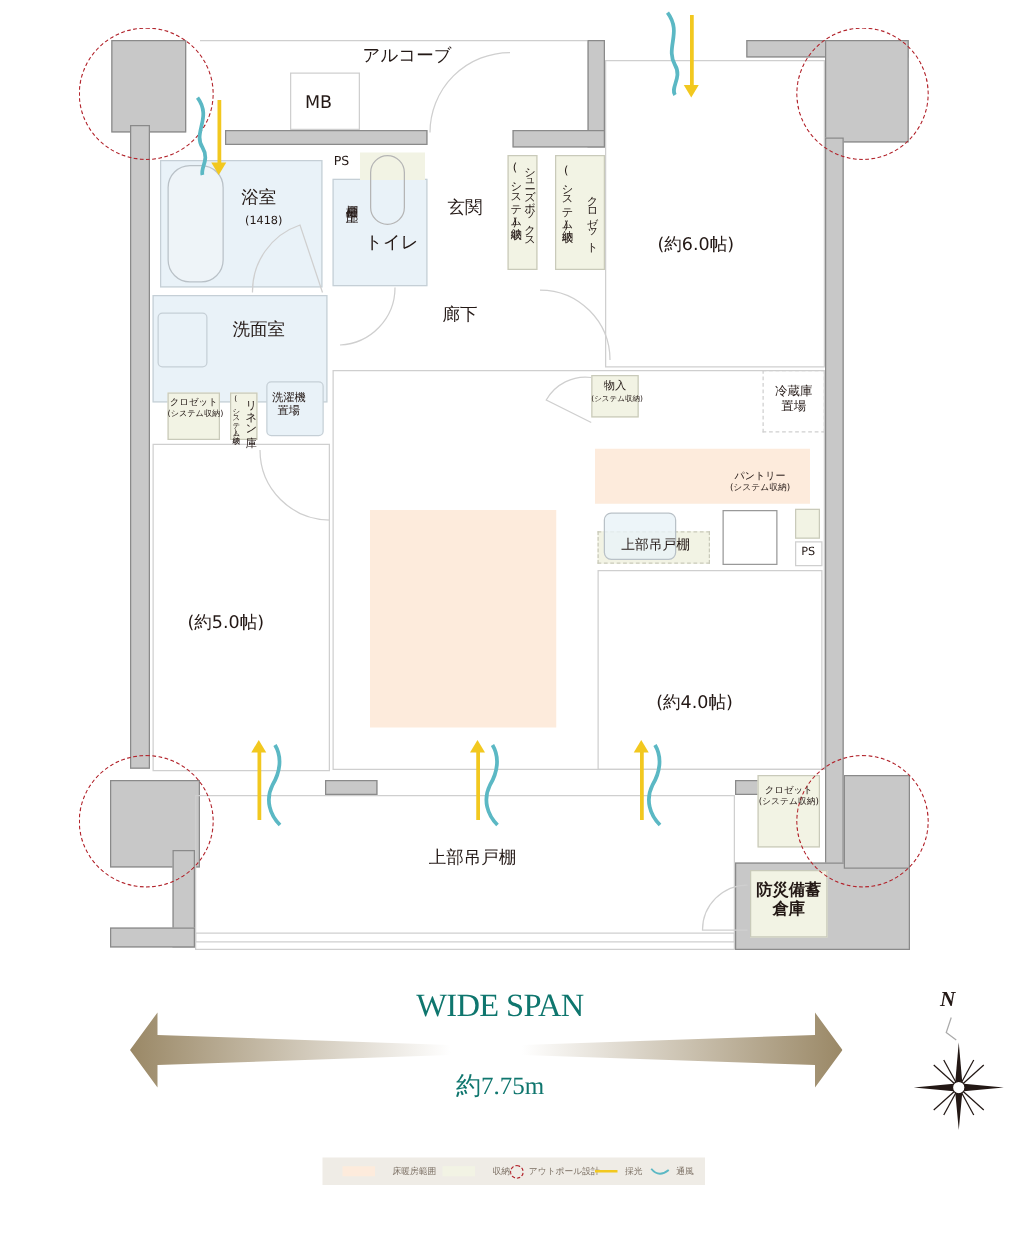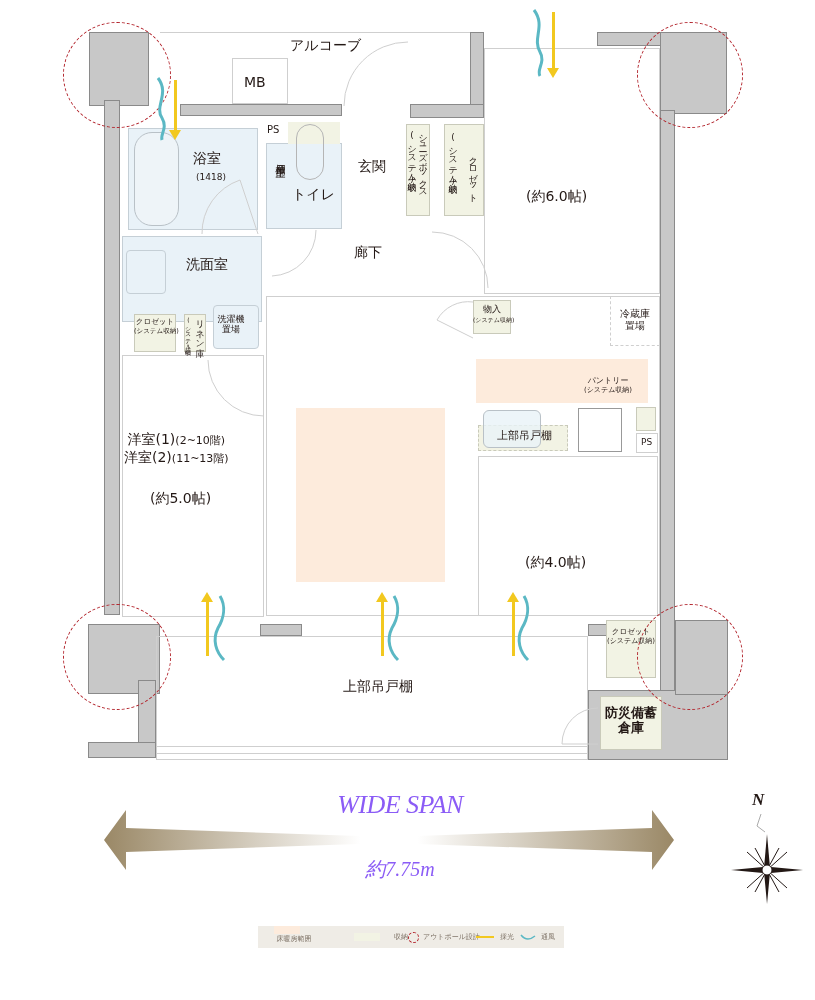--- a/index.html
+++ b/index.html
@@ -17,21 +17,21 @@
   .mid { font-size:14px; }
   .sm { font-size:11px; }
   .xs { font-size:8px; }
   .outpole { position:absolute; border:1.5px dashed #b3262e; border-radius:50%; box-sizing:border-box; }
   .arrow-light { position:absolute; width:3px; background:#f2c81f; }
   .arrow-light.down::after { content:""; position:absolute; left:-5px; bottom:-8px;
      border-left:6.5px solid transparent; border-right:6.5px solid transparent; border-top:10px solid #f2c81f; }
   .arrow-light.up::before { content:""; position:absolute; left:-5px; top:-8px;
      border-left:6.5px solid transparent; border-right:6.5px solid transparent; border-bottom:10px solid #f2c81f; }
   .wind { position:absolute; }
-  .span-text { font-family:"Liberation Serif","DejaVu Serif",serif; color:#8b5cf6;font-style:italic; }
+  .span-text { font-family:"Liberation Serif","DejaVu Serif",serif; color:#0f766e; }
   .legend { position:absolute; left:258px; top:926px; width:306px; height:22px; background:#efece6; }
   .legend .item { position:absolute; top:0; height:22px; display:flex; align-items:center; font-size:7px; color:#7b6f63;
                   font-family:"Liberation Serif","DejaVu Serif",serif; }
 </style>
 </head>
 <body>
 
 <div class="abs" style="left:0;top:0;width:815px;height:780px;">
 
   <div class="thinline" style="left:160px;top:32px;width:310px;height:1px;border-width:1px 0 0 0;"></div>
@@ -176,24 +176,20 @@
     <span>冷蔵庫</span><br>
     <span>置場</span>
   </div>
   <div class="lbl" style="left:578px;top:376px;width:60px;font-size:8px;">
     <span>パントリー</span><br>
     <span style="font-size:7px;">(システム収納)</span>
   </div>
   <div class="lbl sm" style="left:497px;top:430px;">上部吊戸棚</div>
   <div class="lbl" style="left:641px;top:437px;font-size:9px;">PS</div>
 
-  <div class="lbl" style="left:124px;top:430px;">
-    <span class="mid">洋室(1)</span><span class="sm">(2~10階)</span><br>
-    <span class="mid">洋室(2)</span><span class="sm">(11~13階)</span>
-  </div>
   <div class="lbl mid" style="left:150px;top:490px;text-align:center;">(約5.0帖)</div>
 
 
   <div class="lbl mid" style="left:525px;top:554px;">(約4.0帖)</div>
 
   <div class="lbl" style="left:606px;top:628px;width:50px;font-size:7.5px;">
     <span>クロゼット</span><br>
     <span style="font-size:7px;">(システム収納)</span>
   </div>
 
@@ -232,21 +228,21 @@
       <line x1="42" y1="60" x2="62" y2="78"></line>
     <line x1="42" y1="60" x2="30" y2="38"></line>
       <line x1="42" y1="60" x2="54" y2="38"></line>
     <line x1="42" y1="60" x2="30" y2="82"></line>
       <line x1="42" y1="60" x2="54" y2="82"></line>
   </g>
   <circle cx="42" cy="60" r="5" fill="#fff" stroke="#231815"></circle>
 </svg>
 
 <div class="legend">
-  <div class="item" style="left:16px;flex-direction:column;">
+  <div class="item" style="left:16px;">
     <span style="display:inline-block;width:26px;height:8px;background:#fdebdc;margin-right:14px;"></span>
     <span>床暖房範囲</span>
   </div>
   <div class="item" style="left:96px;">
     <span style="display:inline-block;width:26px;height:8px;background:#f2f3e4;margin-right:14px;"></span>
     <span>収納</span>
   </div>
   <div class="item" style="left:150px;">
     <span style="display:inline-block;width:9px;height:9px;border:1px dashed #b3262e;border-radius:50%;margin-right:4px;"></span>
     <span>アウトポール設計</span>

